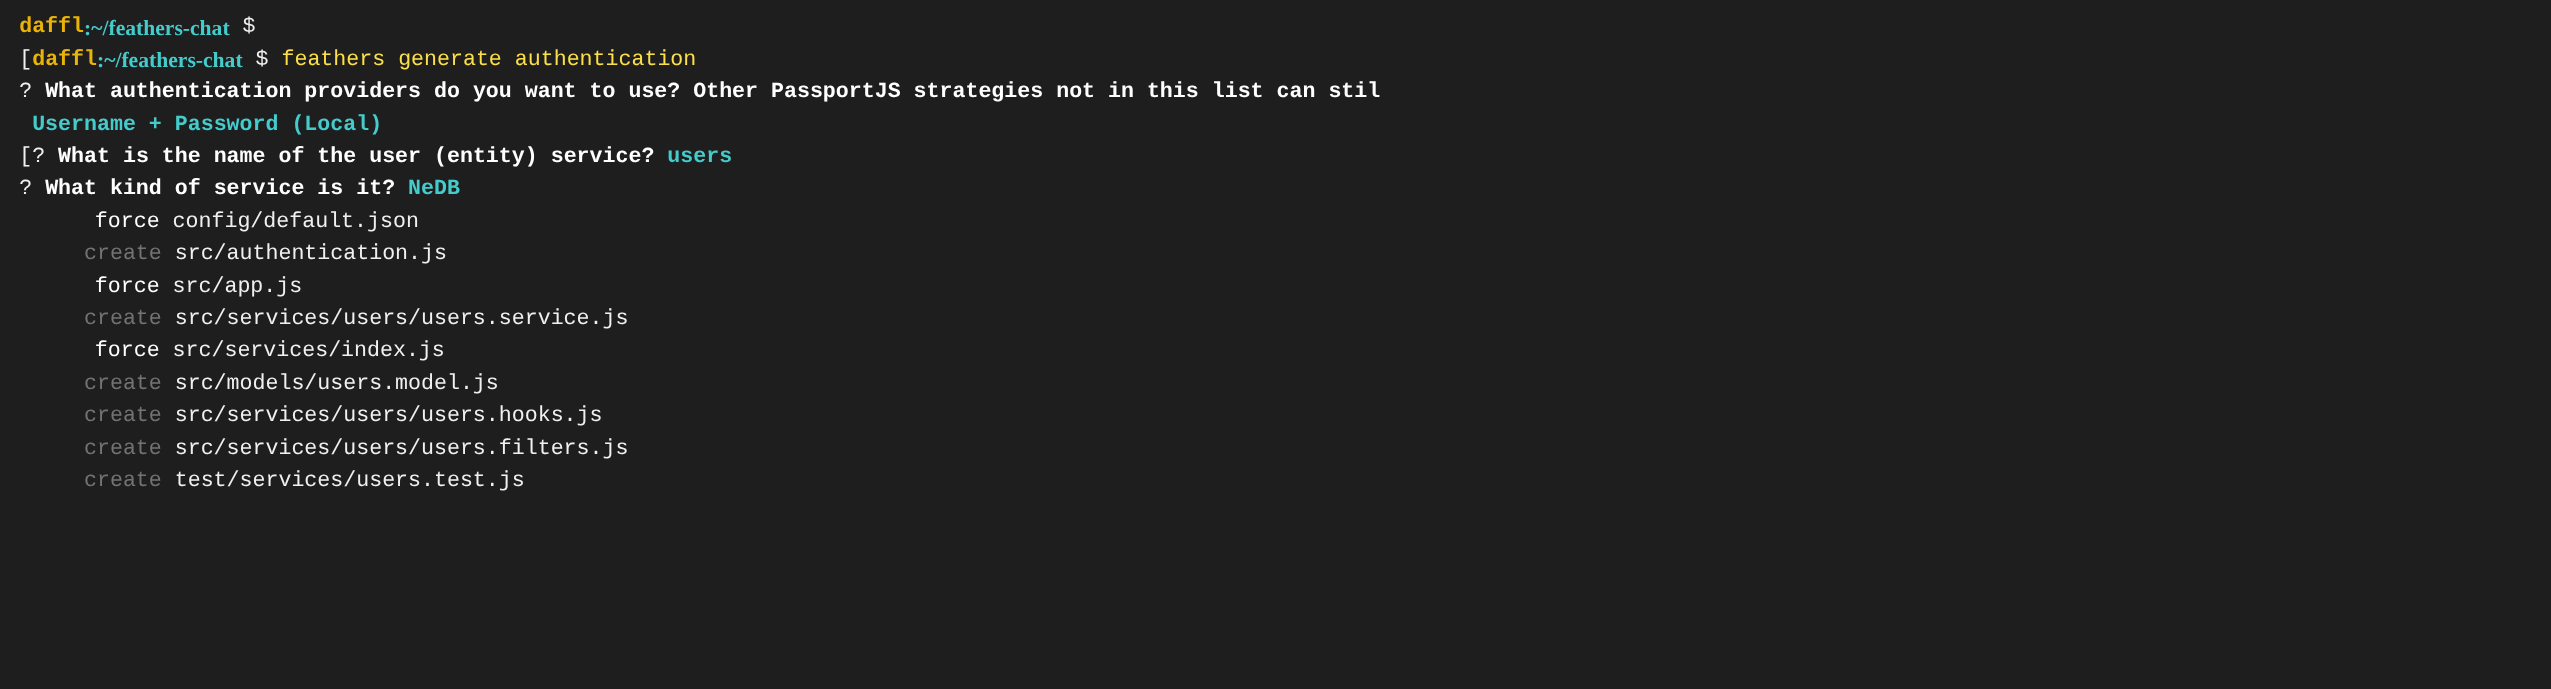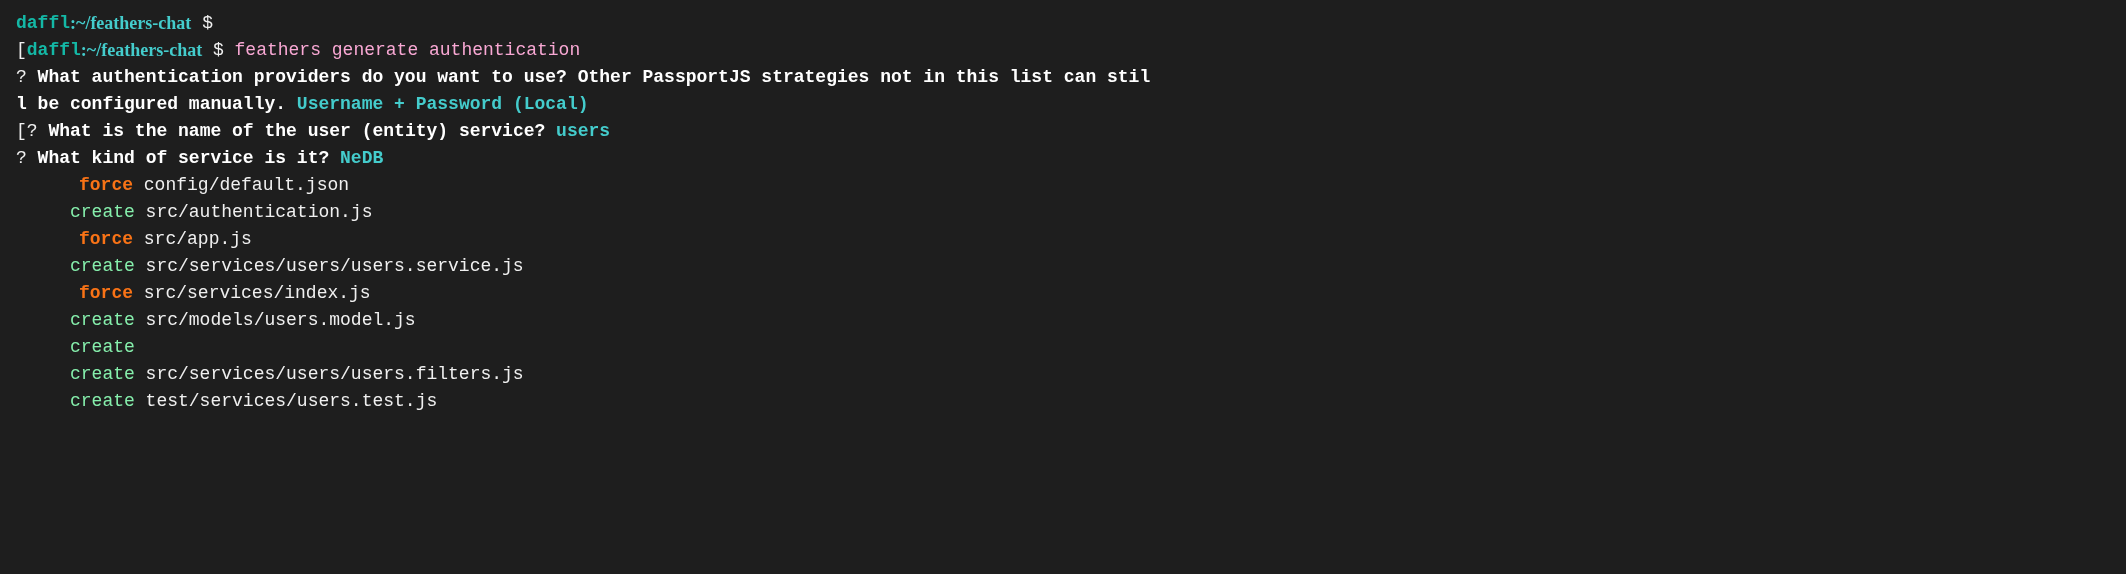--- a/index.html
+++ b/index.html
@@ -24,60 +24,59 @@
       width: 100%;
     }
 
     .line {
       display: flex;
       flex-wrap: wrap;
       white-space: pre;
     }
 
     .prompt-user {
-      color: #14b8a6;
+      color: #eab308;
       font-weight: bold;
     }
 
     .prompt-path {
       color: #44cccc;
       font-weight: bold;
       font-family: Liberation Serif, serif;
     }
 
     .prompt-dollar {
       color: #f0f0f0;
     }
 
     .cmd-text {
-      color: #f9a8d4;
+      color: #fde047;
     }
 
     .question-mark {
       color: #f0f0f0;
     }
 
     .bold-white {
       color: #ffffff;
       font-weight: bold;
       text-align: center;
     }
 
     .cyan-answer {
       color: #44cccc;
       font-weight: bold;
     }
 
     .action-force {
-      color: #f97316;
-      font-weight: bold;
+      color: #ffffff;
     }
 
     .action-create {
-      color: #86efac;
+      color: #737373;
     }
 
     .file-path {
       color: #f0f0f0;
       text-align: right;
     }
 
     .bracket-left {
       color: #f0f0f0;
     }
@@ -92,21 +91,21 @@
   </div>
 
   <div class="line">
     <span class="bracket-left">[</span><span class="prompt-user">daffl</span><span class="prompt-path">:<span>~/feathers-chat</span></span><span class="prompt-dollar"> $ </span><span class="cmd-text">feathers generate authentication</span>
   </div>
 
   <div class="line">
     <span class="question-mark">? </span><span class="bold-white">What authentication providers do you want to use? Other PassportJS strategies not in this list can stil</span>
   </div>
   <div class="line">
-    <span class="bold-white">l be configured manually.</span><span class="cyan-answer"> Username + Password (Local)</span>
+    <span class="cyan-answer"> Username + Password (Local)</span>
   </div>
 
   <div class="line">
     <span class="bracket-left">[</span><span class="question-mark">? </span><span class="bold-white">What is the name of the user (entity) service?</span><span class="cyan-answer"> users</span>
   </div>
 
   <div class="line">
     <span class="question-mark">? </span><span class="bold-white">What kind of service is it?</span><span class="cyan-answer"> NeDB</span>
   </div>
 
@@ -128,21 +127,21 @@
 
   <div class="line">
     <span style="display:inline-block; width:3.5em;"></span><span class="action-force">force</span><span class="file-path"> src/services/index.js</span>
   </div>
 
   <div class="line">
     <span style="display:inline-block; width:3em;"></span><span class="action-create">create</span><span class="file-path"> src/models/users.model.js</span>
   </div>
 
   <div class="line">
-    <span style="display:inline-block; width:3em;"></span><span class="action-create">create</span>
+    <span style="display:inline-block; width:3em;"></span><span class="action-create">create</span><span class="file-path"> src/services/users/users.hooks.js</span>
   </div>
 
   <div class="line">
     <span style="display:inline-block; width:3em;"></span><span class="action-create">create</span><span class="file-path"> src/services/users/users.filters.js</span>
   </div>
 
   <div class="line">
     <span style="display:inline-block; width:3em;"></span><span class="action-create">create</span><span class="file-path"> test/services/users.test.js</span>
   </div>
 

